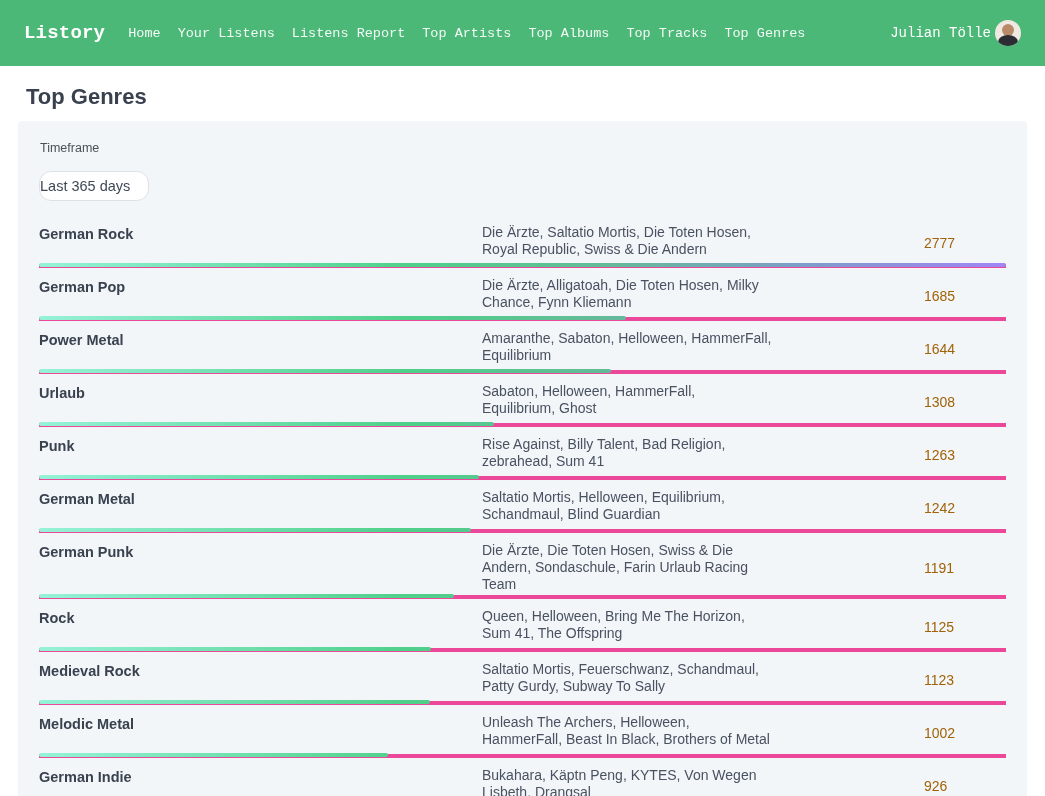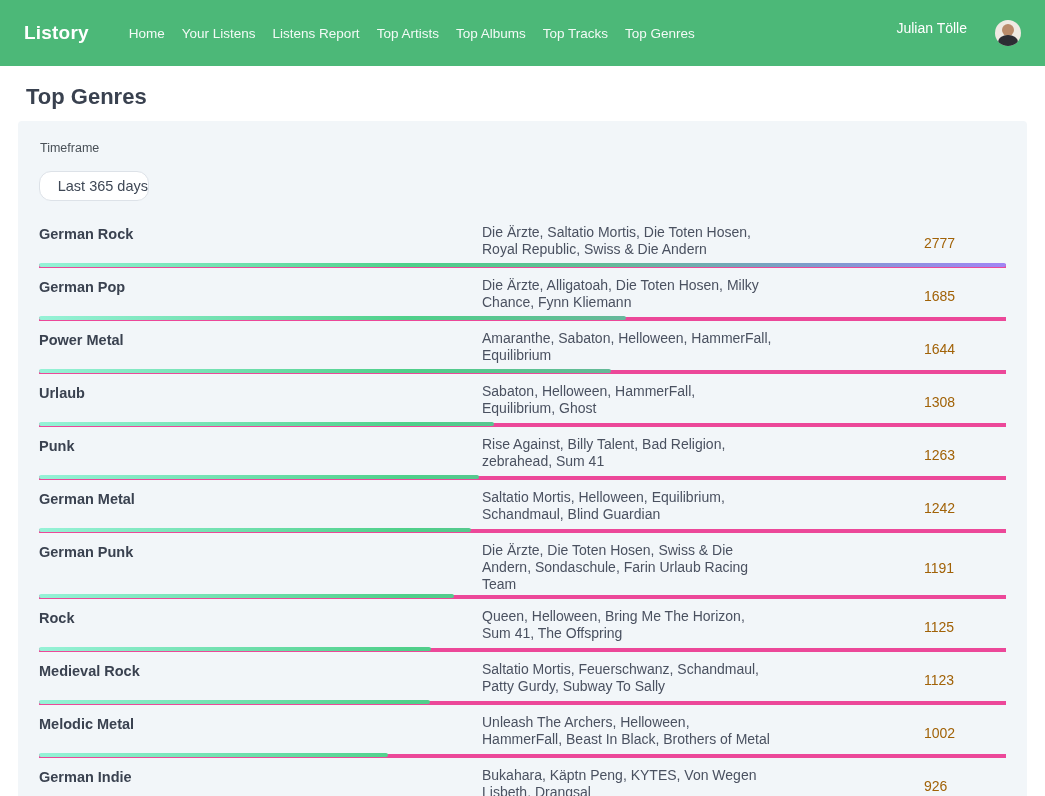--- a/index.html
+++ b/index.html
@@ -1,43 +1,43 @@
 <!DOCTYPE html>
 <html><head>
 <meta charset="utf-8">
 <style>
   * { margin:0; padding:0; box-sizing:border-box; }
   html,body { width:1045px; height:796px; overflow:hidden; background:#ffffff;
               font-family:"Liberation Sans", sans-serif; }
 
   
   .app-header { height:66px; background:#4cb878; display:flex; align-items:center;
-                padding:0 24px; }
+                padding:0 24px;font-family:Liberation Mono, monospace; }
   .brand { color:#ffffff; font-size:19px; font-weight:700; letter-spacing:.2px; cursor:pointer; }
-  .main-nav { display:flex; gap:17px; margin-left:40px; }
+  .main-nav { display:flex; gap:17px; margin-left:23px; }
   .nav-link { color:rgba(255,255,255,.93); font-size:13.5px; text-decoration:none; cursor:pointer; }
-  .user-area { margin-left:auto; display:flex; align-items:flex-start; gap:28px; }
+  .user-area { margin-left:auto; display:flex; align-items:center; gap:4px; }
   .user-name { color:#ffffff; font-size:14px; cursor:pointer; }
   .avatar { width:26px; height:26px; border-radius:50%; background:#efe9e2;
             position:relative; overflow:hidden; cursor:pointer; flex:0 0 auto; }
   .avatar-head { position:absolute; left:7px; top:4px; width:12px; height:12px;
                  border-radius:50%; background:#b98a6a; }
   .avatar-body { position:absolute; left:3px; top:15px; width:20px; height:14px;
                  border-radius:50% 50% 0 0; background:#2c2c33; }
 
   
   .page { padding:0 18px; }
   .page-title { margin:18px 8px 11px; font-size:22px; font-weight:600; color:#39414f; }
 
   .card { background:#f2f6f9; border-radius:4px; padding:20px 21px 30px; min-height:700px; }
 
   .filter-label { display:block; font-size:12.5px; color:#495057; margin-bottom:16px; padding-left:1px; }
   .timeframe-btn { width:110px; height:30px; background:#ffffff; border:1px solid #dde2e8;
                    border-radius:12px; font-family:inherit; font-size:14.5px; color:#3f4856;
-                   text-align:right; cursor:pointer; }
+                   text-align:left; cursor:pointer; }
 
   
   .genre-table { margin-top:14px; }
   .genre-row { display:grid; grid-template-columns:443px 442px 1fr; position:relative;
                border-bottom:4px solid #ec4899; padding:9px 0 2px; min-height:53px; }
   .genre-name { font-size:14.5px; font-weight:700; color:#3a4250; line-height:21px; }
   .genre-artists { font-size:14px; color:#4a5160; line-height:17px; max-width:290px; }
   .genre-count { font-size:14px; color:#a16207; align-self:center; justify-self:start;
                  padding-left:0; }
   .genre-bar { position:absolute; left:0; bottom:-3px; height:4px; border-radius:2px;

